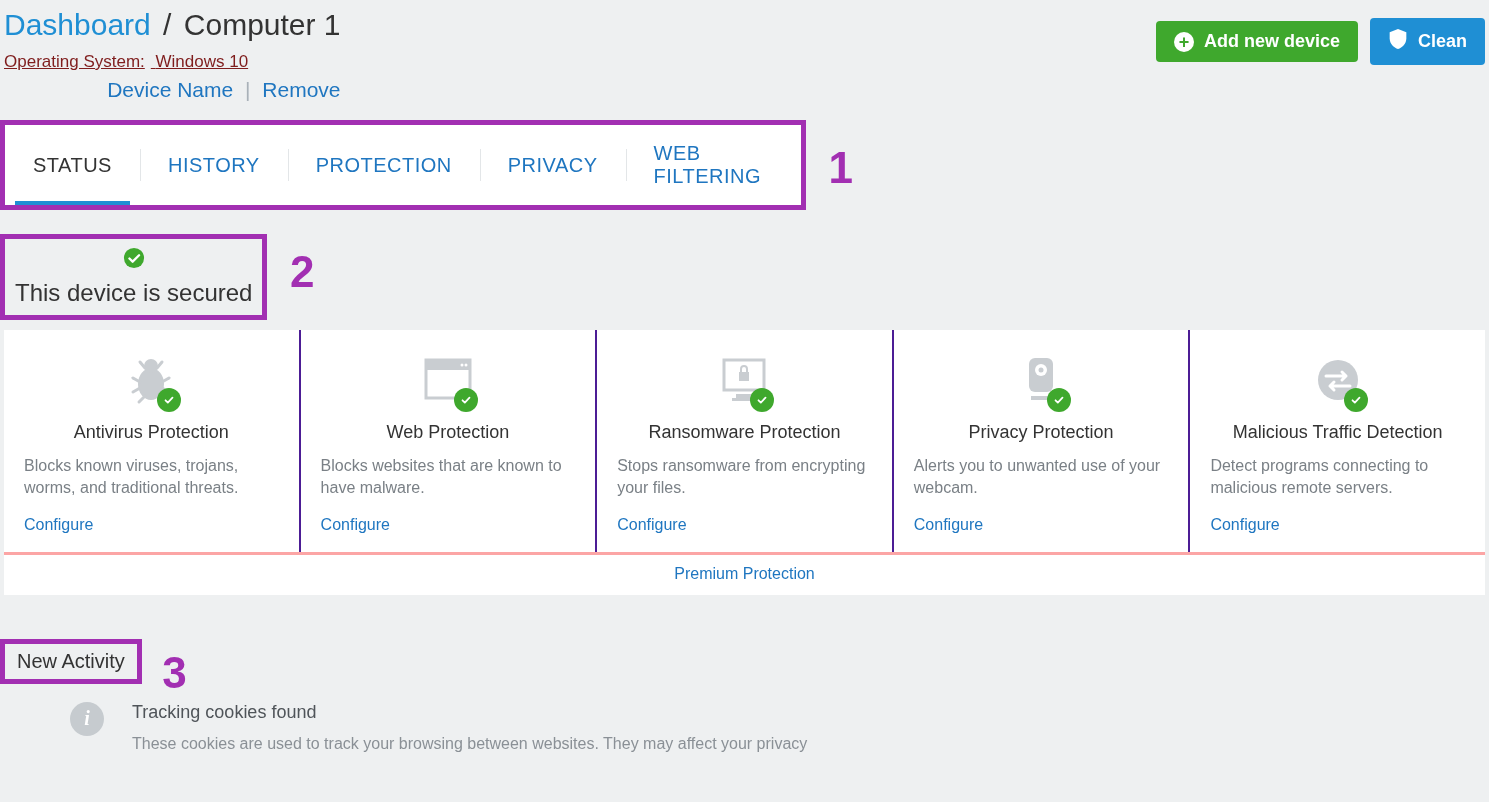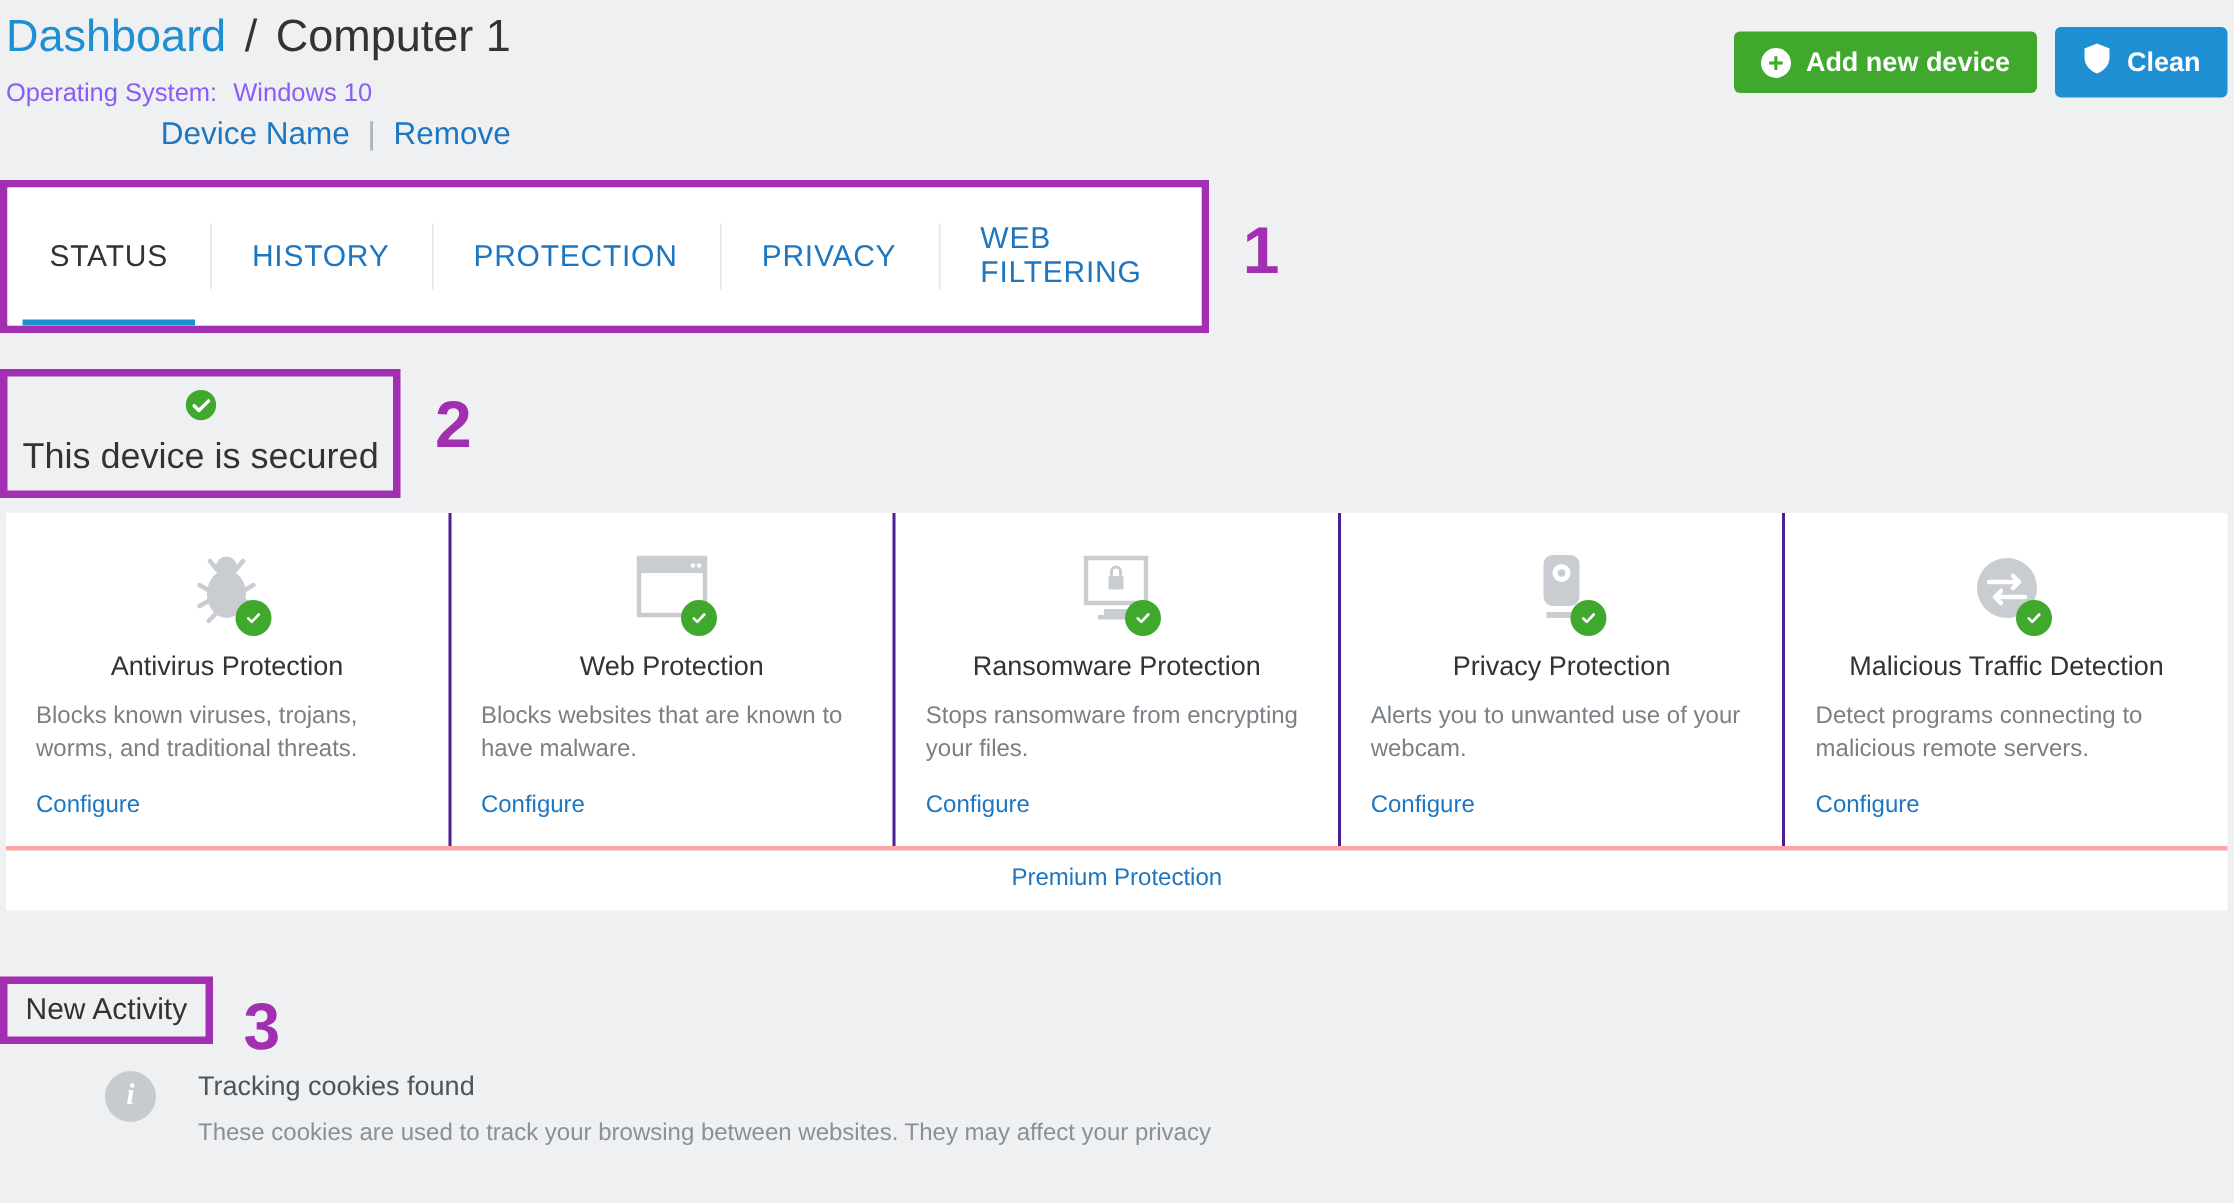--- a/index.html
+++ b/index.html
@@ -7,21 +7,21 @@
     font-family: -apple-system, BlinkMacSystemFont, "Segoe UI", Arial, sans-serif;
     background: #eef0f1;
     color: #333;
     width: 1489px;
   }
   .header { padding: 8px 4px 0 4px; }
   .breadcrumb { font-size: 30px; font-weight: 400; }
   .breadcrumb .dash { color: #1f8fd4; font-weight: 400; }
   .breadcrumb .sep { color: #333; margin: 0 4px; }
   .breadcrumb .name { color: #333; font-weight: 500; }
-  .os-line { color: #8b5cf6; font-size: 17px; margin: 10px 0 4px; }
+  .os-line { color: #7f1d1d; font-size: 17px; margin: 10px 0 4px; text-decoration: underline; }
   .os-line .label { margin-right: 6px; }
   .hdr-row { display: flex; align-items: flex-start; justify-content: space-between; }
   .device-actions { font-size: 21px; margin-top: 6px; text-align: right; }
   .device-actions a { color: #1f76c0; text-decoration: none; }
   .device-actions .div { color: #a9b1b8; margin: 0 6px; }
   .hdr-buttons { display: flex; gap: 12px; margin-top: 10px; align-items: center; }
   .btn {
     display: inline-flex; align-items: center; gap: 10px;
     border: none; border-radius: 4px; color: #fff;
     font-size: 18px; font-weight: 600; padding: 10px 18px; cursor: pointer;
@@ -37,21 +37,21 @@
 
   .annot-box { border: 5px solid #a22fb2; position: relative; }
   .annot-label {
     position: absolute; color: #a22fb2; font-weight: 800; font-size: 44px;
     font-family: Arial, sans-serif;
   }
 
   
   .tabs-wrap { margin-top: 18px; }
   .tabs {
-    display: flex; background: #fff; height: 92px; align-items: stretch;
+    display: flex; background: #fff; height: 80px; align-items: stretch;
     width: 796px;
   }
   .tab {
     display: flex; align-items: center; justify-content: center;
     padding: 0 28px; font-size: 20px; font-weight: 500;
     color: #1f76c0; position: relative; cursor: pointer;
     letter-spacing: 0.5px;
   }
   .tab + .tab::before {
     content: ""; position: absolute; left: 0; top: 24px; bottom: 24px;

